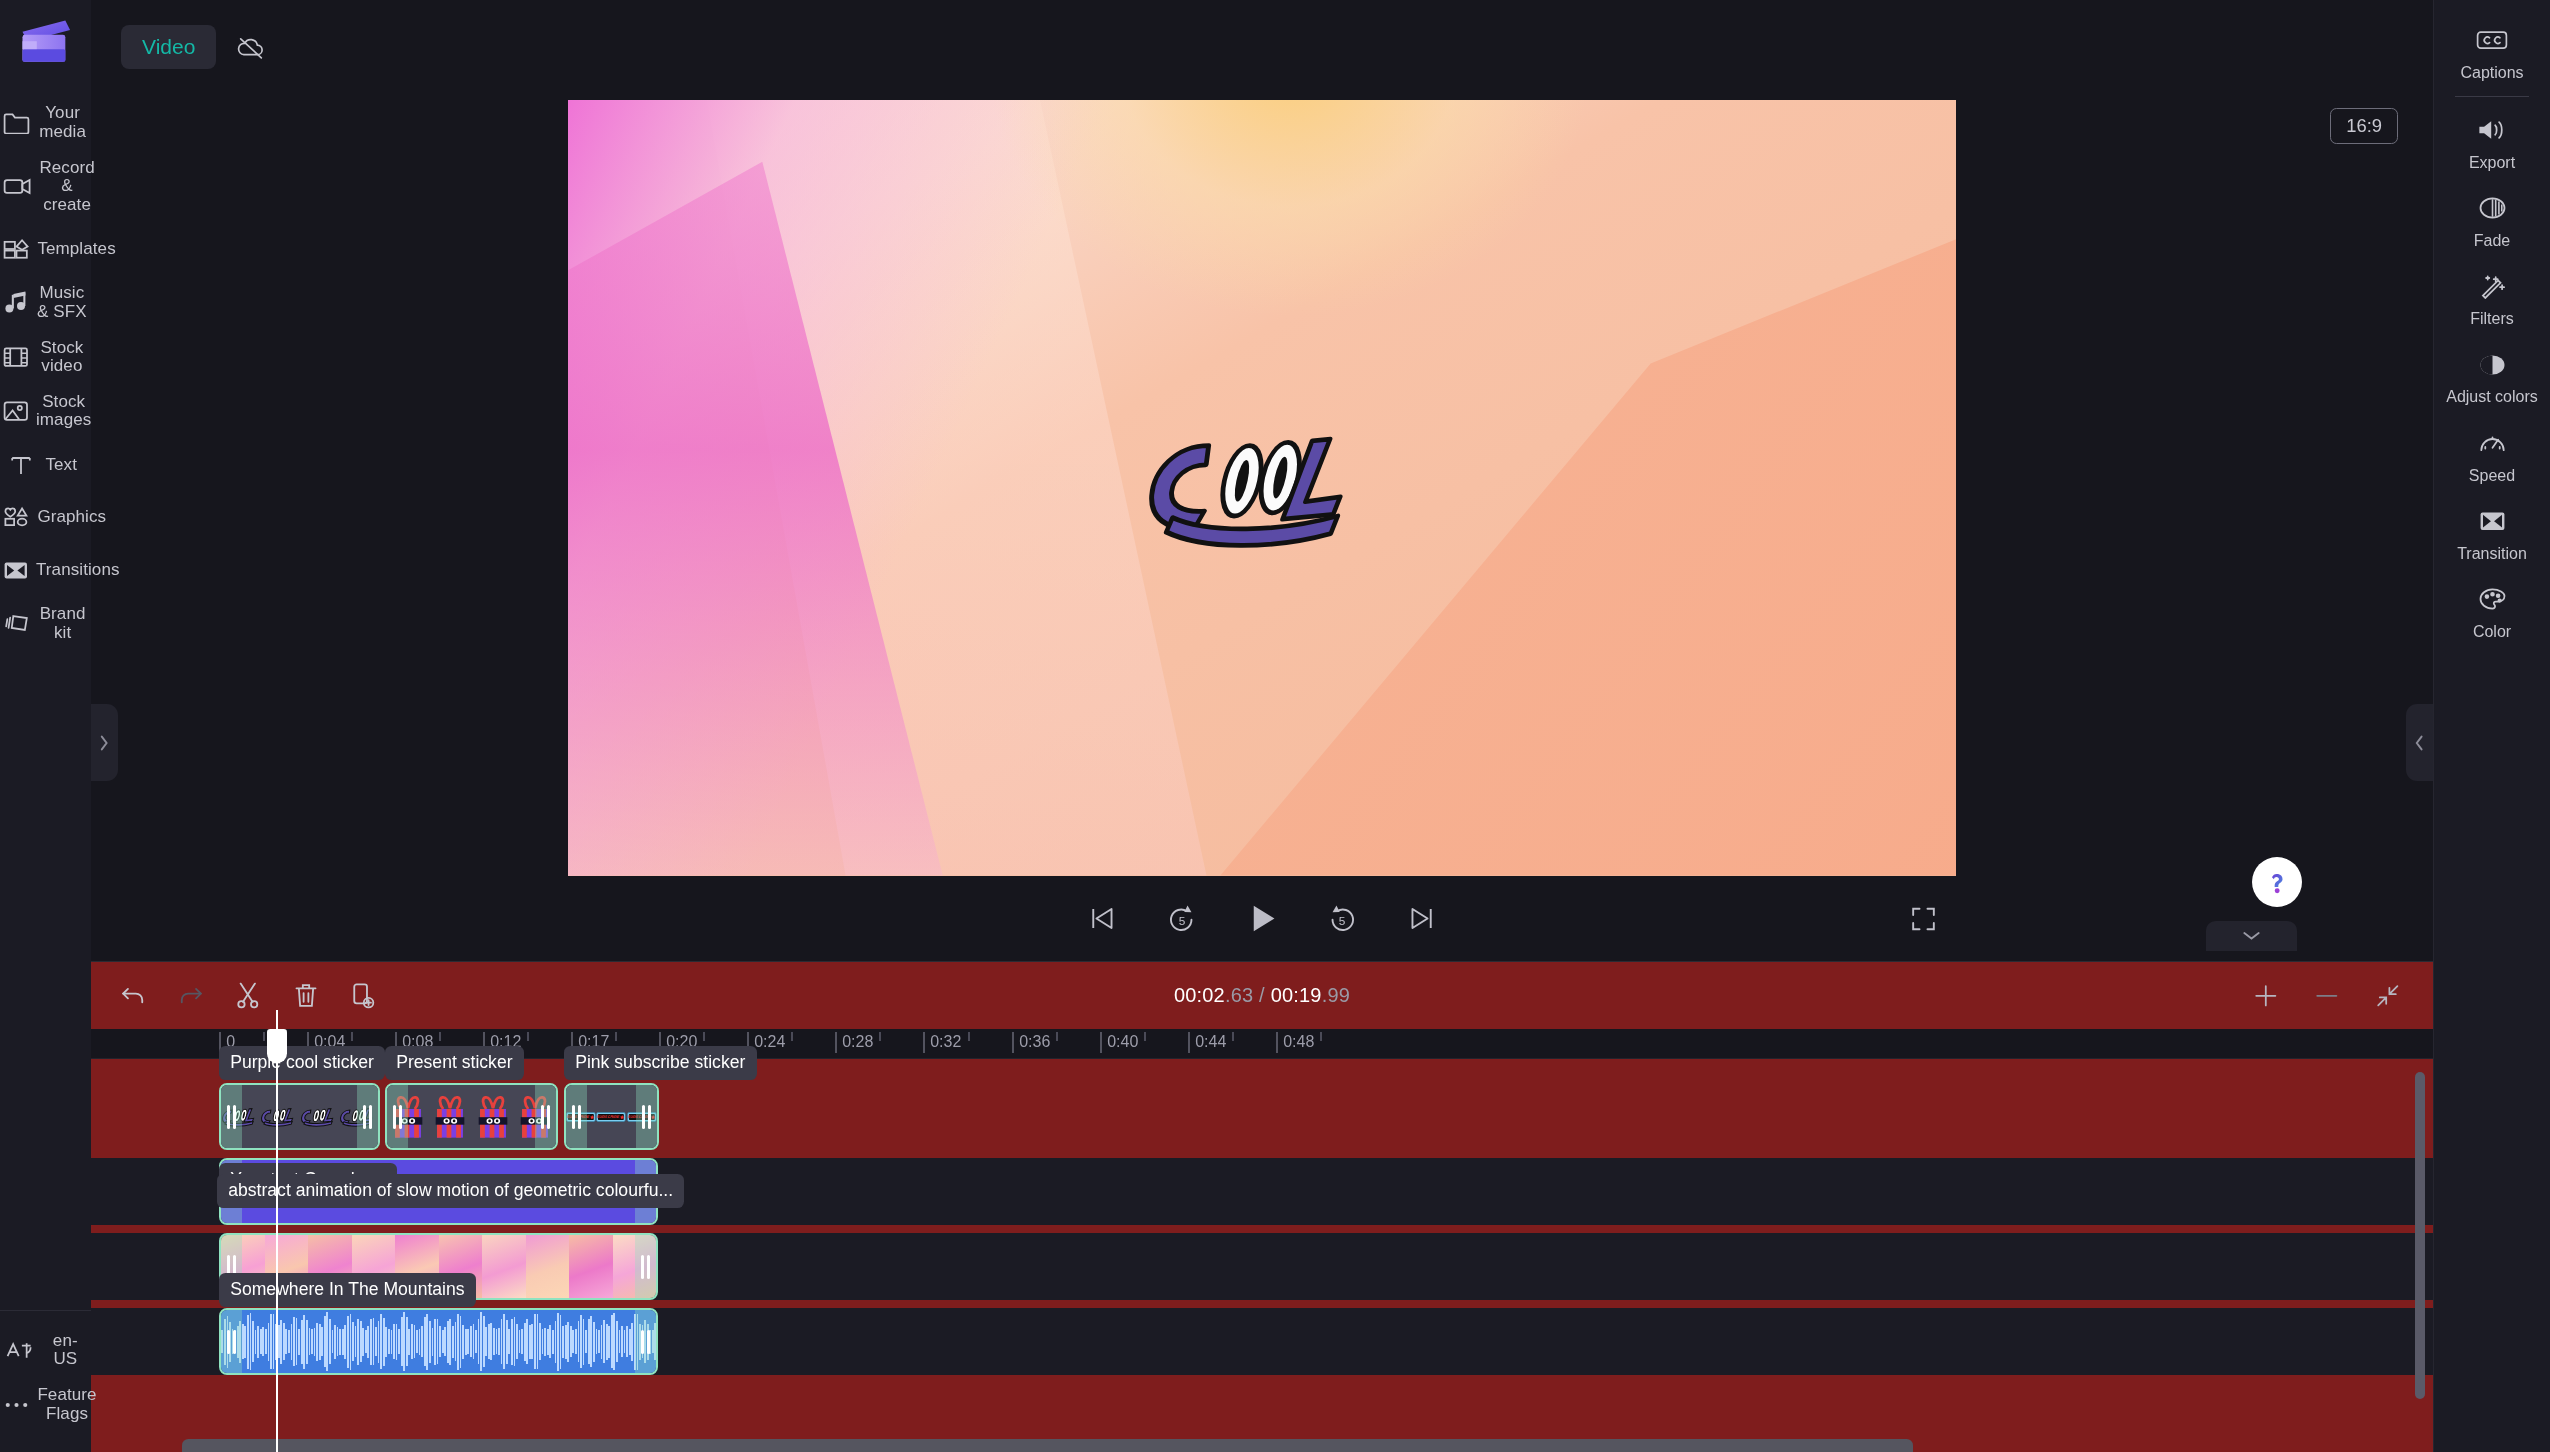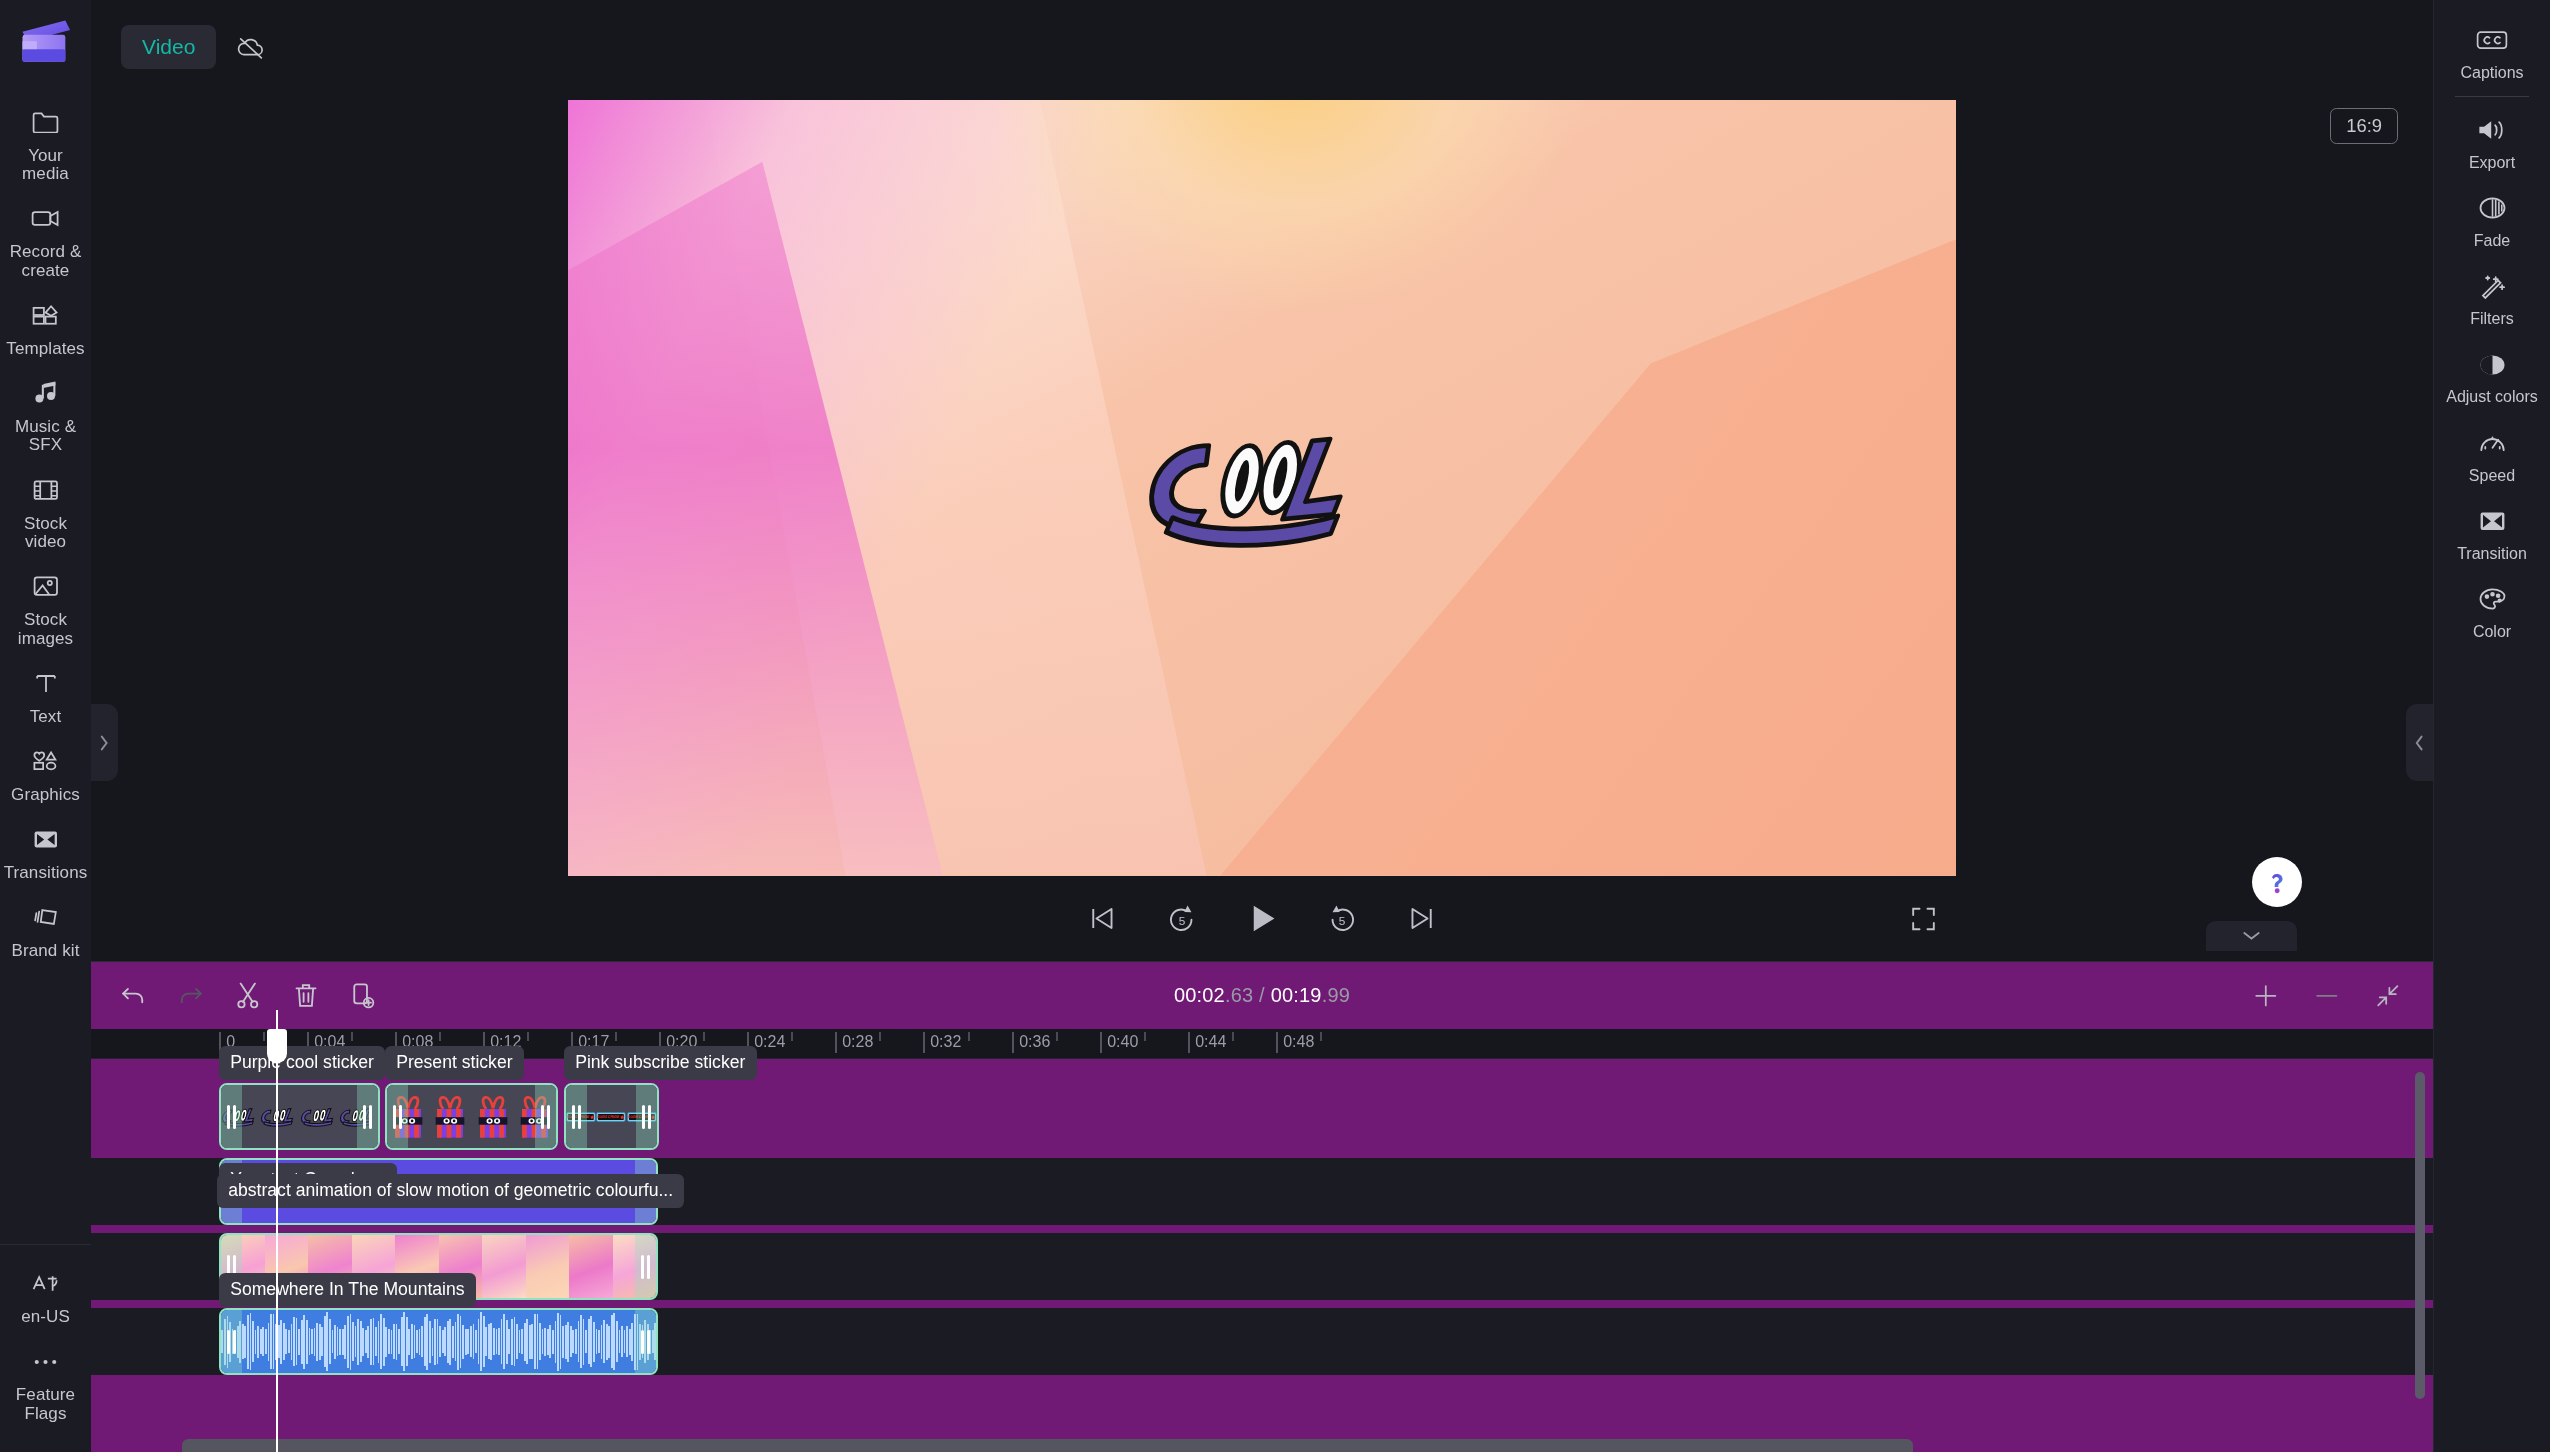--- a/index.html
+++ b/index.html
@@ -34,21 +34,21 @@
     display: flex; align-items: center; justify-content: center;
   }
   .rail-items {
     margin-top: 24px;
     width: 100%;
     display: flex; flex-direction: column; align-items: center;
   }
   .rail-item {
     width: 100%;
     padding: 9.6px 3.2px 8px 3.2px;
-    display: flex; flex-direction: column; align-items: center;
+    display: flex; flex-direction: row; align-items: center;
     gap: 7.2px;
     cursor: pointer;
   }
   .rail-item .ico { width: 35px; height: 35px; display:flex; align-items:center; justify-content:center; }
   .rail-item .lbl {
     font-size: 17px; line-height: 18.4px; color: #c6c6ce; text-align: center;
     letter-spacing: 0.1px;
   }
   .rail-bottom {
     margin-top: auto;
@@ -167,21 +167,21 @@
     width: 91px; height: 30px;
     background: #23232d;
     border-radius: 9.6px 9.6px 0 0;
     display: flex; align-items: center; justify-content: center;
     cursor: pointer;
   }
 
   
   .timeline {
     flex: 0 0 491px;
-    background: #701a75;
+    background: #7f1d1d;
     border-top: 0.8px solid #2a2a33;
     display: flex; flex-direction: column;
     position: relative;
     margin-top: 12px;
   }
   .tl-toolbar {
     height: 67px; flex: 0 0 67px;
     display: flex; align-items: center;
     padding: 0 27px 0 21px;
     position: relative;

